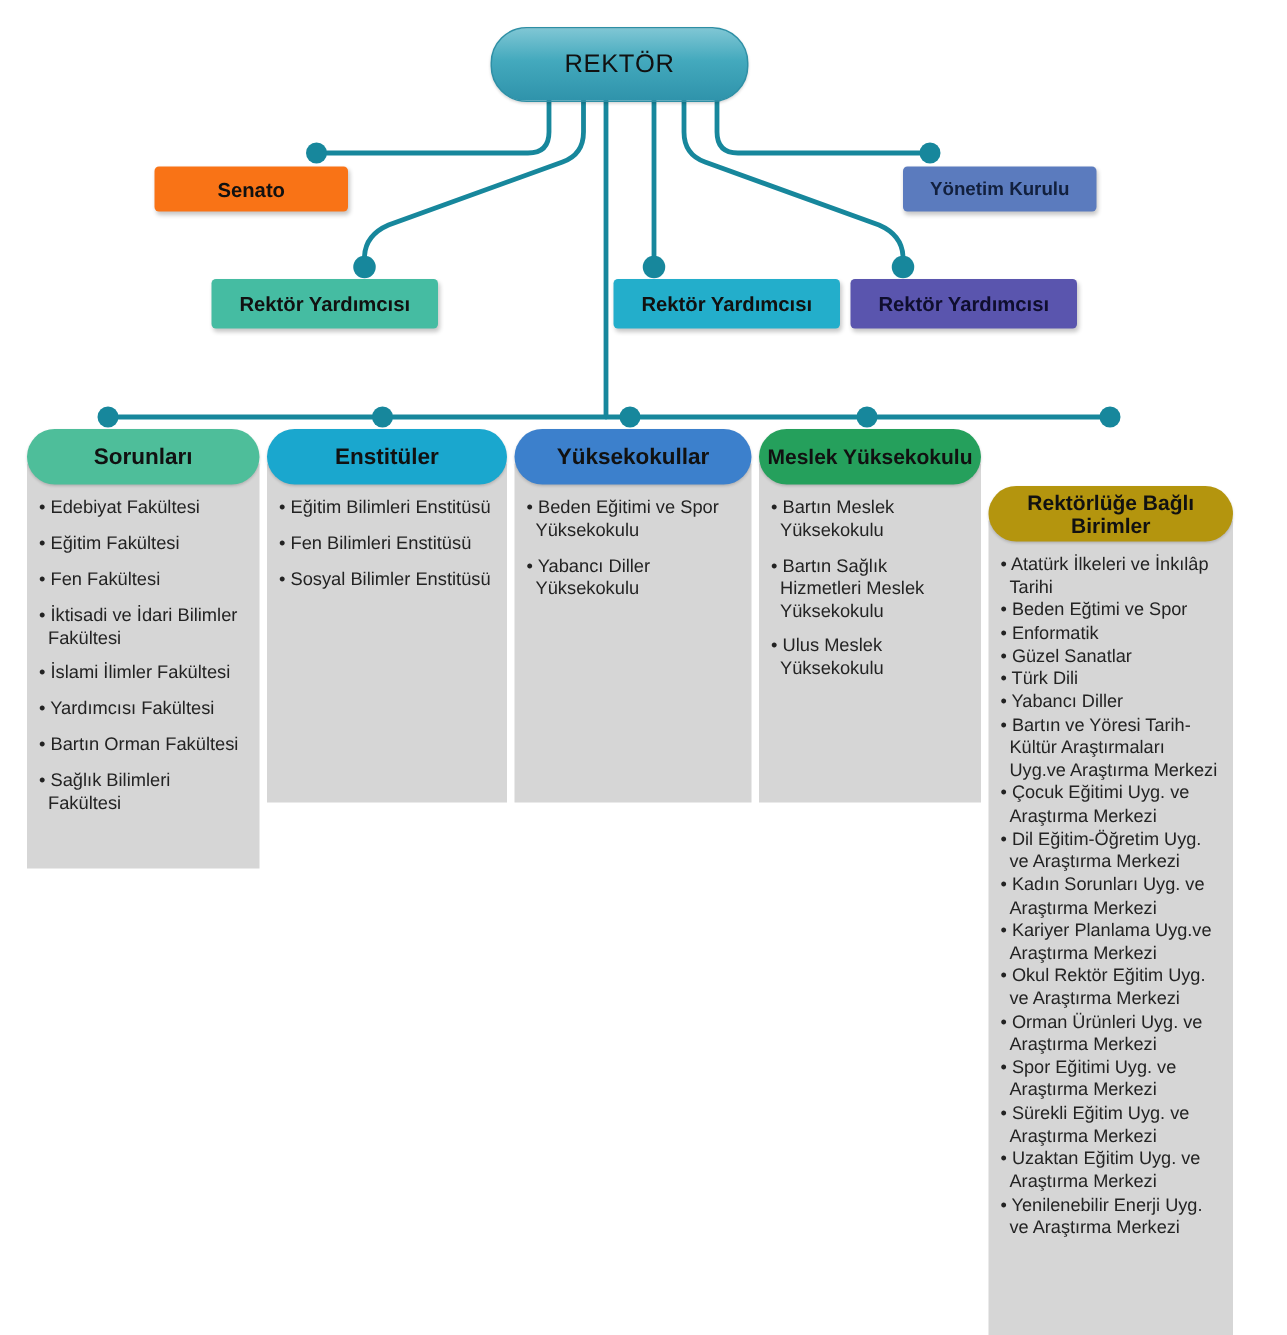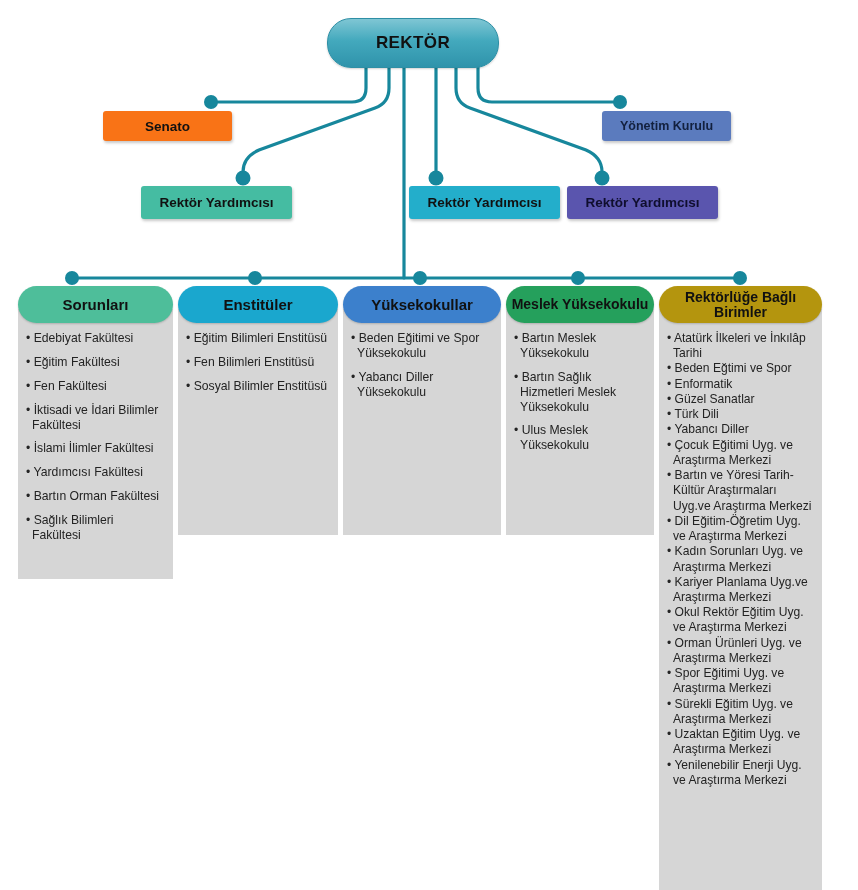--- a/index.html
+++ b/index.html
@@ -40,21 +40,21 @@
     background: linear-gradient(180deg, #7fc6d4 0%, #43a9bd 45%, #2f93ab 100%);
     border: 1px solid #2e8fa5;
     box-shadow: 0 1px 2px rgba(0,0,0,0.18);
     display: flex;
     align-items: center;
     justify-content: center;
     z-index: 5;
   }
   .rektor-box span {
     font-size: 17px;
-    font-weight: bold;
+    font-weight: normal;
     color: #111111;
     letter-spacing: 0.4px;
   }
 
   
   .node {
     position: absolute;
     display: flex;
     align-items: center;
     justify-content: center;
@@ -149,21 +149,21 @@
 
   .col-3 { left: 343px; width: 158px; }
   .col-3 .col-head { background: #3C80CC; }
   .col-3 .col-body { height: 226px; }
 
   .col-4 { left: 506px; width: 148px; }
   .col-4 .col-head { background: #25A05C; }
   .col-4 .col-body { height: 226px; }
 
   .col-5 { left: 659px; width: 163px; }
-  .col-5 .col-head { background: #B4950E; }
+  .col-5 .col-head { background: #B4950E; margin-top: 38px; }
   .col-5 .col-body { height: 586px; }
   .col-5 .col-body li { font-size: 12.1px; line-height: 1.26; margin-bottom: 0px; }
 </style>
 </head>
 <body>
 
 <div id="canvas">
 
   <svg id="wires" viewBox="0 0 858 890" width="858" height="890">
     <g fill="none" stroke="#17879C" stroke-width="3.2" stroke-linecap="round">
@@ -280,22 +280,22 @@
       <span>Rektörlüğe Bağlı Birimler</span>
     </div>
     <div class="col-body tight">
       <ul>
         <li>• Atatürk İlkeleri ve İnkılâp Tarihi</li>
         <li>• Beden Eğtimi ve Spor</li>
         <li>• Enformatik</li>
         <li>• Güzel Sanatlar</li>
         <li>• Türk Dili</li>
         <li>• Yabancı Diller</li>
+        <li>• Bartın ve Yöresi Tarih-Kültür Araştırmaları Uyg.ve Araştırma Merkezi</li>
         <li>• Çocuk Eğitimi Uyg. ve Araştırma Merkezi</li>
-        <li>• Bartın ve Yöresi Tarih-Kültür Araştırmaları Uyg.ve Araştırma Merkezi</li>
         <li>• Dil Eğitim-Öğretim Uyg. ve Araştırma Merkezi</li>
         <li>• Kadın Sorunları Uyg. ve Araştırma Merkezi</li>
         <li>• Kariyer Planlama Uyg.ve Araştırma Merkezi</li>
         <li>• Okul Rektör Eğitim Uyg. ve Araştırma Merkezi</li>
         <li>• Orman Ürünleri Uyg. ve Araştırma Merkezi</li>
         <li>• Spor Eğitimi Uyg. ve Araştırma Merkezi</li>
         <li>•  Sürekli Eğitim Uyg. ve Araştırma Merkezi</li>
         <li>• Uzaktan Eğitim Uyg. ve Araştırma Merkezi</li>
         <li>• Yenilenebilir Enerji Uyg. ve Araştırma Merkezi</li>
       </ul>

